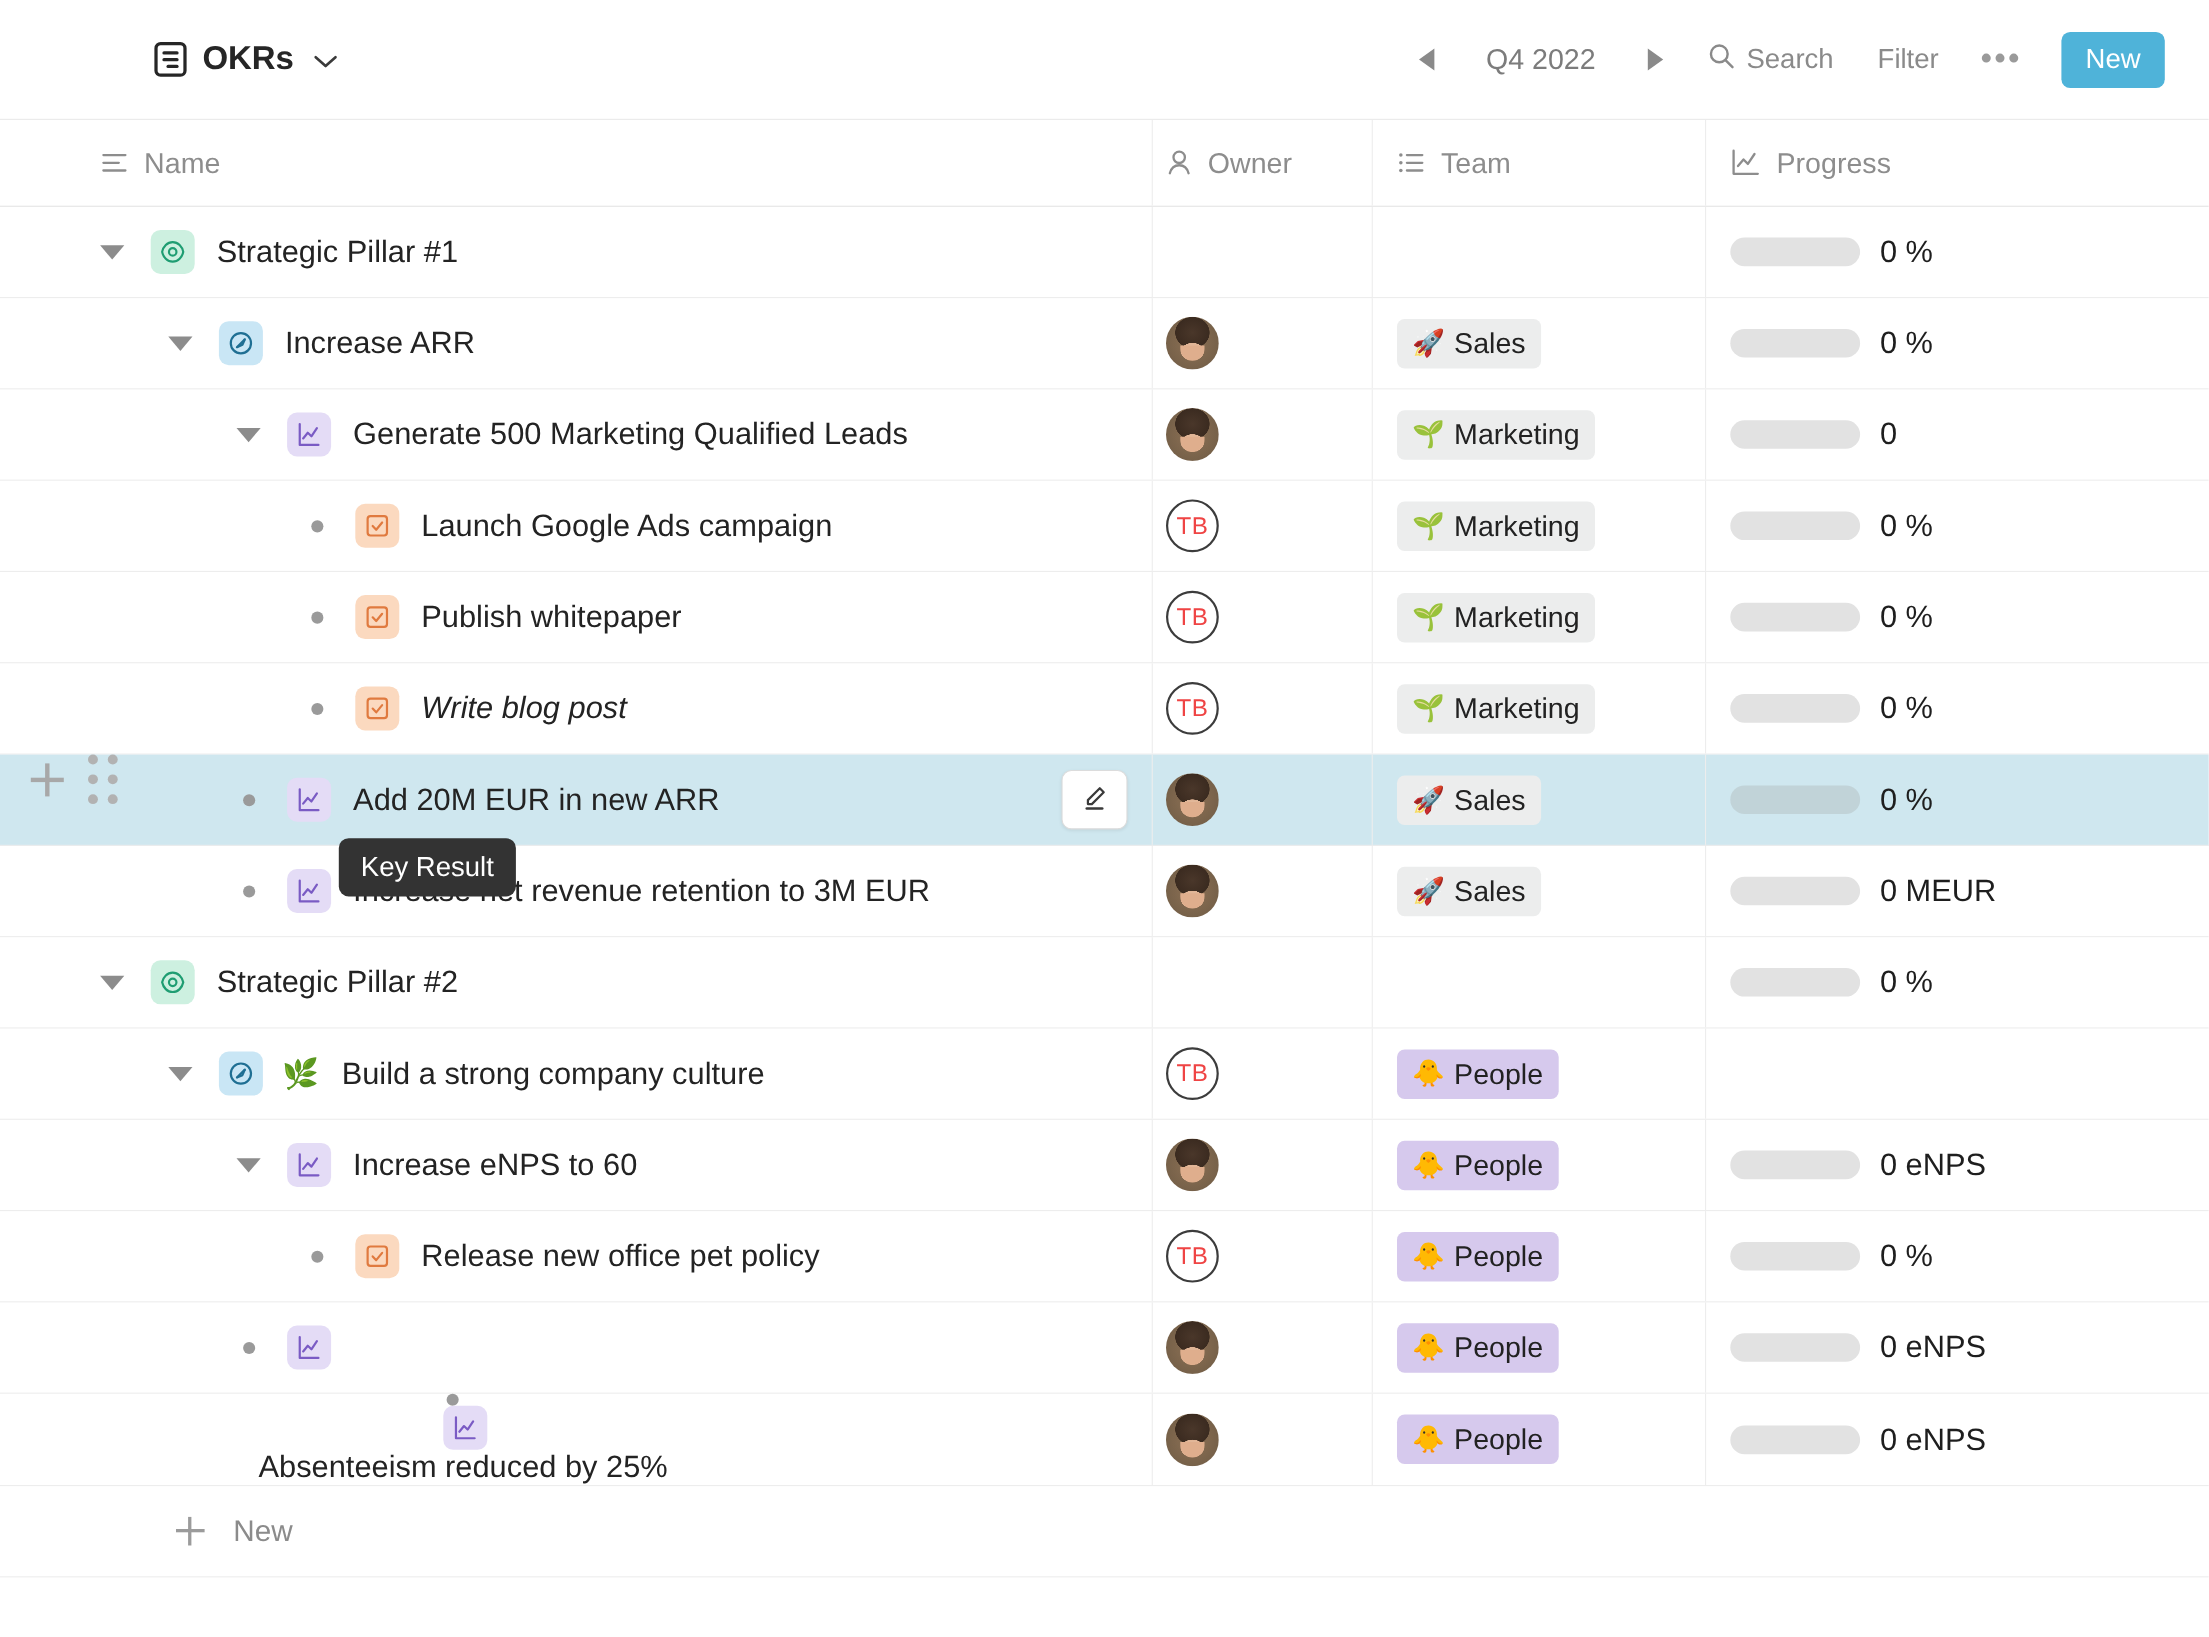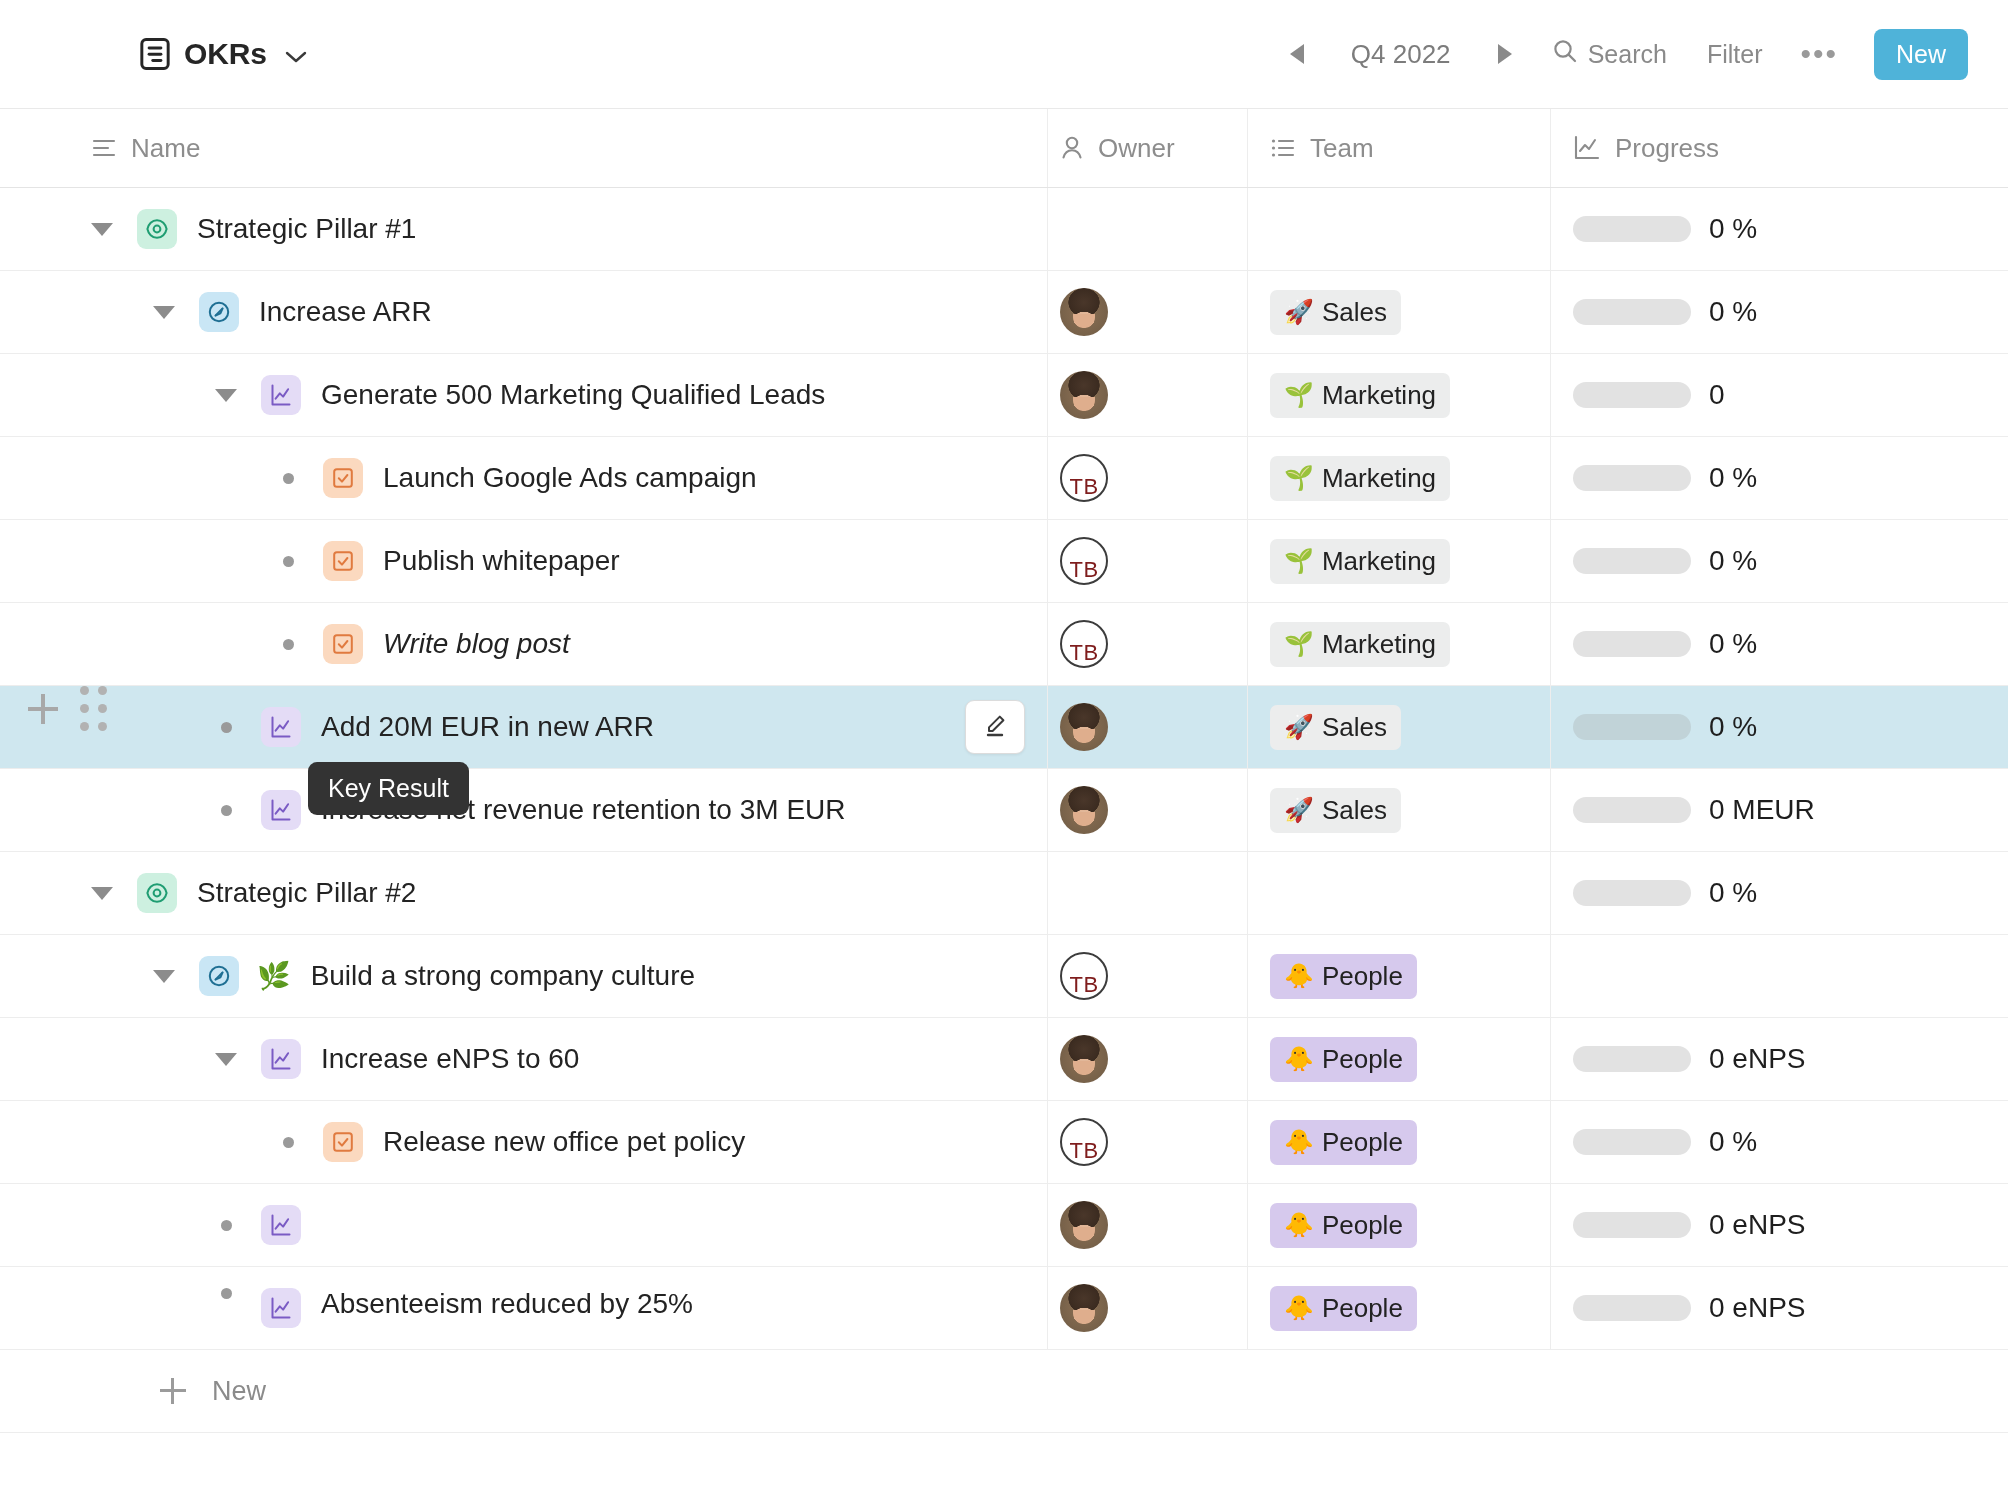--- a/index.html
+++ b/index.html
@@ -195,22 +195,22 @@
     position: absolute;
     left: 13px; top: 26px;
     width: 22px; height: 14px;
     border-radius: 0 0 11px 11px;
     background: #dfae8d;
   }
   .avatar-initials {
     width: 48px; height: 48px; border-radius: 50%;
     border: 2px solid #3c3c3c;
     box-sizing: border-box;
-    display: flex; align-items: flex-end; justify-content: center;
-    font-size: 22px; color: #7f1d1d;
+    display: flex; align-items: center; justify-content: center;
+    font-size: 22px; color: #ef4444;
     flex: none;
     letter-spacing: 0.5px;
   }
 
   
   .tag {
     display: inline-flex;
     align-items: center;
     gap: 8px;
     border-radius: 7px;
@@ -775,21 +775,21 @@
             <span>People</span>
           </span>
         </div>
         <div class="c-progress">
           <span class="pbar"></span>
           <span class="pval">0 eNPS</span>
         </div>
       </div>
       <div class="row">
         <div class="c-name">
-          <div class="ind-2" style="display:flex;">
+          <div class="ind-2" style="display:flex;align-items:center;flex-direction:column;">
             <span class="bullet-wrap">
               <span class="bullet"></span>
             </span>
             <span class="type-icon ti-keyresult">
               <svg width="26" height="26" viewBox="0 0 26 26" fill="none">
                 <path d="M4.5 3.5v19h17" stroke="#7a5bc4" stroke-width="2" stroke-linecap="round" stroke-linejoin="round"></path>
                 <path d="M7.6 16.6l4.2-5.2 3.3 3.2 5-7.4" stroke="#7a5bc4" stroke-width="2" fill="none" stroke-linecap="round" stroke-linejoin="round"></path>
               </svg>
             </span>
             <span class="row-label">Absenteeism reduced by 25%</span>

